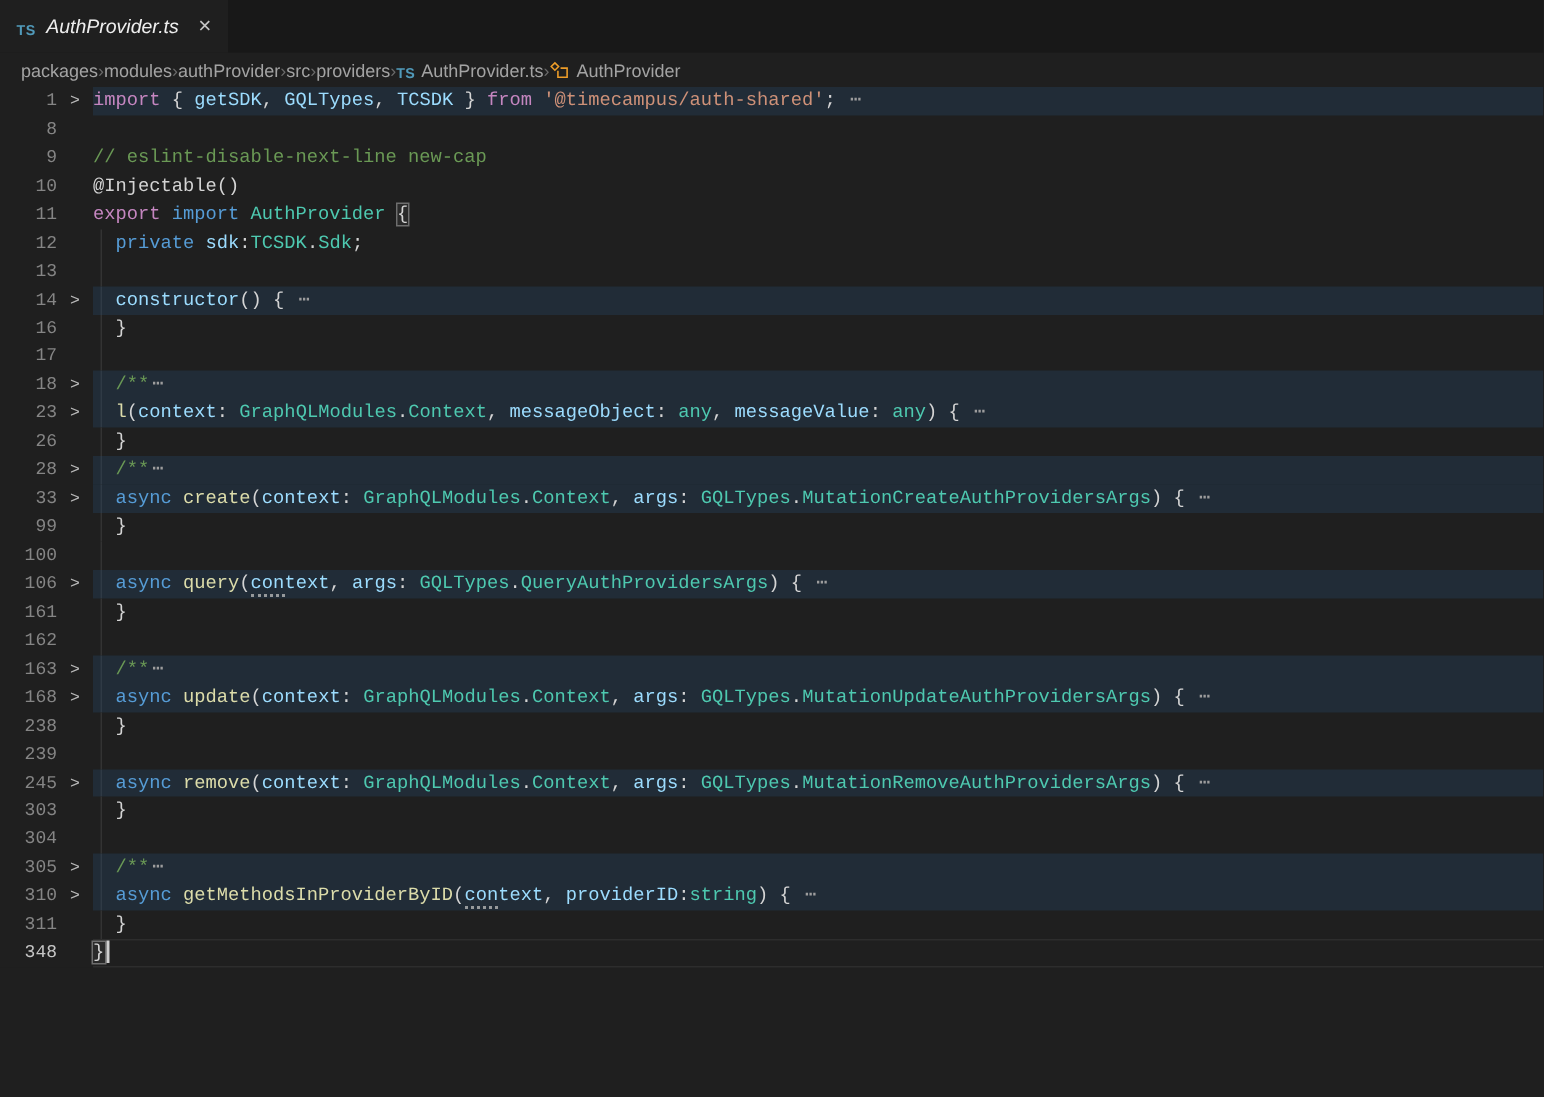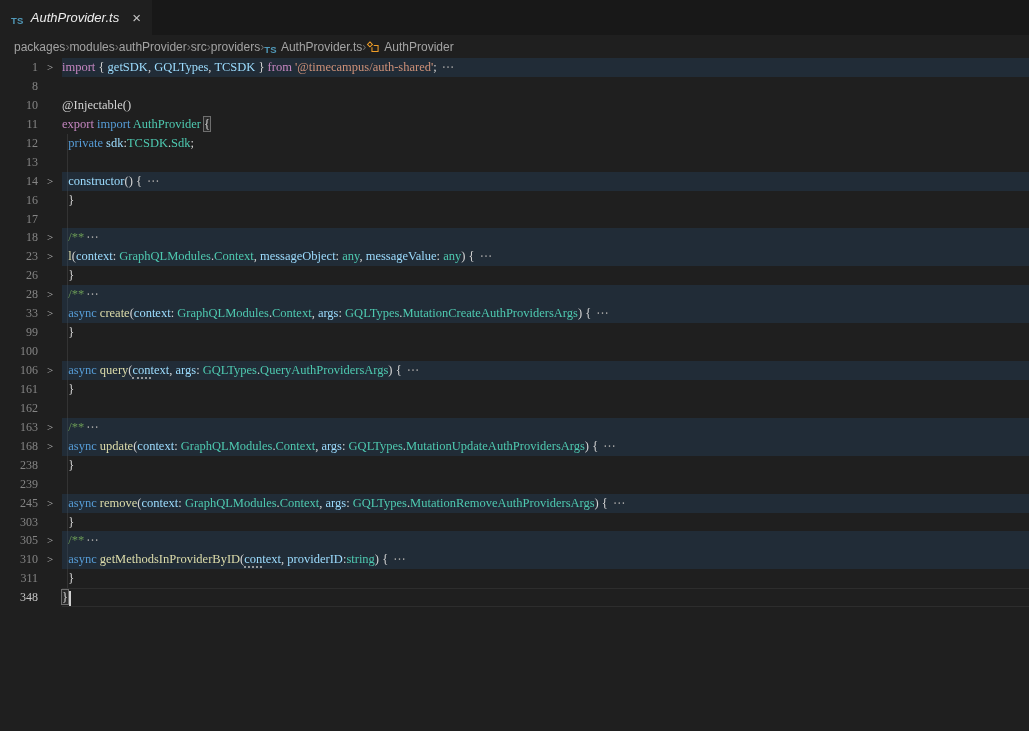--- a/index.html
+++ b/index.html
@@ -14,21 +14,21 @@
   .tab-rest{flex:1;background:#181818;}
   
   .breadcrumbs{height:23px;background:#1f1f1f;display:flex;align-items:center;
     padding-left:14px;font-size:12px;color:#a3a3a3;}
   .bc-item{display:flex;align-items:center;gap:4px;cursor:pointer;}
   .bc-sep{color:#6a6a6a;font-size:12px;}
   .bc-class-icon{display:inline-block;width:14px;height:14px;}
   
   .editor{position:relative;background:#1f1f1f;}
   .row{height:18.95px;line-height:18.95px;position:relative;white-space:pre;
-    font-family:Liberation Serif, serif;font-size:12.5px;}
+    font-family:Liberation Mono, monospace;font-size:12.5px;}
   .row>span{position:relative;z-index:1;}
   .num{display:inline-block;width:38px;text-align:right;color:#858585;font-size:12px;}
   .row.active .num{color:#c6c6c6;}
   .chev{display:inline-block;width:24px;text-align:center;color:#b8b8b8;
     font-size:11px;cursor:pointer;}
   .row.g::before{content:"";position:absolute;left:67px;top:0;bottom:0;
     border-left:1px solid #333333;z-index:0;}
   .row.hl::after{content:"";position:absolute;left:62px;right:0;top:0;bottom:0;
     background:rgba(38,79,120,0.28);z-index:0;pointer-events:none;}
   .row.active::after{content:"";position:absolute;left:62px;right:0;top:0;bottom:0;
@@ -89,20 +89,21 @@
           <path d="M8.8 6.2h5v7h-7v-5" stroke="#EE9D28" stroke-width="1.2"></path>
         </svg>
       </span>
       <span>AuthProvider</span>
     </span>
   </div>
 
 <div class="editor" id="editor">
     <div class="row hl"><span class="num">1</span><span class="chev">&gt;</span><span class="tk-k2">import</span><span class="tk-p"> { </span><span class="tk-v">getSDK</span><span class="tk-p">, </span><span class="tk-v">GQLTypes</span><span class="tk-p">, </span><span class="tk-v">TCSDK</span><span class="tk-p"> } </span><span class="tk-k2">from</span><span class="tk-p"> </span><span class="tk-s">'@timecampus/auth-shared'</span><span class="tk-p">; </span><span class="tk-e">⋯</span></div>
     <div class="row"><span class="num">8</span><span class="chev"></span></div>
+    <div class="row"><span class="num">9</span><span class="chev"></span><span class="tk-c">// eslint-disable-next-line new-cap</span></div>
     <div class="row"><span class="num">10</span><span class="chev"></span><span class="tk-p">@Injectable()</span></div>
     <div class="row"><span class="num">11</span><span class="chev"></span><span class="tk-k2">export</span><span class="tk-p"> </span><span class="tk-k1">import</span><span class="tk-p"> </span><span class="tk-ty">AuthProvider</span><span class="tk-p"> </span><span class="tk-bm">{</span></div>
     <div class="row g"><span class="num">12</span><span class="chev"></span><span class="tk-p">  </span><span class="tk-k1">private</span><span class="tk-p"> </span><span class="tk-v">sdk</span><span class="tk-p">:</span><span class="tk-ty">TCSDK</span><span class="tk-p">.</span><span class="tk-ty">Sdk</span><span class="tk-p">;</span></div>
     <div class="row g"><span class="num">13</span><span class="chev"></span></div>
     <div class="row hl g"><span class="num">14</span><span class="chev">&gt;</span><span class="tk-p">  </span><span class="tk-v">constructor</span><span class="tk-p">() { </span><span class="tk-e">⋯</span></div>
     <div class="row g"><span class="num">16</span><span class="chev"></span><span class="tk-p">  }</span></div>
     <div class="row g"><span class="num">17</span><span class="chev"></span></div>
     <div class="row hl g"><span class="num">18</span><span class="chev">&gt;</span><span class="tk-p">  </span><span class="tk-c">/**</span><span class="tk-e">⋯</span></div>
     <div class="row hl g"><span class="num">23</span><span class="chev">&gt;</span><span class="tk-p">  </span><span class="tk-f">l</span><span class="tk-p">(</span><span class="tk-v">context</span><span class="tk-p">: </span><span class="tk-ty">GraphQLModules</span><span class="tk-p">.</span><span class="tk-ty">Context</span><span class="tk-p">, </span><span class="tk-v">messageObject</span><span class="tk-p">: </span><span class="tk-ty">any</span><span class="tk-p">, </span><span class="tk-v">messageValue</span><span class="tk-p">: </span><span class="tk-ty">any</span><span class="tk-p">) { </span><span class="tk-e">⋯</span></div>
     <div class="row g"><span class="num">26</span><span class="chev"></span><span class="tk-p">  }</span></div>
@@ -112,17 +113,18 @@
     <div class="row g"><span class="num">100</span><span class="chev"></span></div>
     <div class="row hl g"><span class="num">106</span><span class="chev">&gt;</span><span class="tk-p">  </span><span class="tk-k1">async</span><span class="tk-p"> </span><span class="tk-f">query</span><span class="tk-p">(</span><span class="tk-vh">con</span><span class="tk-v">text</span><span class="tk-p">, </span><span class="tk-v">args</span><span class="tk-p">: </span><span class="tk-ty">GQLTypes</span><span class="tk-p">.</span><span class="tk-ty">QueryAuthProvidersArgs</span><span class="tk-p">) { </span><span class="tk-e">⋯</span></div>
     <div class="row g"><span class="num">161</span><span class="chev"></span><span class="tk-p">  }</span></div>
     <div class="row g"><span class="num">162</span><span class="chev"></span></div>
     <div class="row hl g"><span class="num">163</span><span class="chev">&gt;</span><span class="tk-p">  </span><span class="tk-c">/**</span><span class="tk-e">⋯</span></div>
     <div class="row hl g"><span class="num">168</span><span class="chev">&gt;</span><span class="tk-p">  </span><span class="tk-k1">async</span><span class="tk-p"> </span><span class="tk-f">update</span><span class="tk-p">(</span><span class="tk-v">context</span><span class="tk-p">: </span><span class="tk-ty">GraphQLModules</span><span class="tk-p">.</span><span class="tk-ty">Context</span><span class="tk-p">, </span><span class="tk-v">args</span><span class="tk-p">: </span><span class="tk-ty">GQLTypes</span><span class="tk-p">.</span><span class="tk-ty">MutationUpdateAuthProvidersArgs</span><span class="tk-p">) { </span><span class="tk-e">⋯</span></div>
     <div class="row g"><span class="num">238</span><span class="chev"></span><span class="tk-p">  }</span></div>
     <div class="row g"><span class="num">239</span><span class="chev"></span></div>
     <div class="row hl g"><span class="num">245</span><span class="chev">&gt;</span><span class="tk-p">  </span><span class="tk-k1">async</span><span class="tk-p"> </span><span class="tk-f">remove</span><span class="tk-p">(</span><span class="tk-v">context</span><span class="tk-p">: </span><span class="tk-ty">GraphQLModules</span><span class="tk-p">.</span><span class="tk-ty">Context</span><span class="tk-p">, </span><span class="tk-v">args</span><span class="tk-p">: </span><span class="tk-ty">GQLTypes</span><span class="tk-p">.</span><span class="tk-ty">MutationRemoveAuthProvidersArgs</span><span class="tk-p">) { </span><span class="tk-e">⋯</span></div>
     <div class="row g"><span class="num">303</span><span class="chev"></span><span class="tk-p">  }</span></div>
+    <div class="row g"><span class="num">304</span><span class="chev"></span></div>
     <div class="row hl g"><span class="num">305</span><span class="chev">&gt;</span><span class="tk-p">  </span><span class="tk-c">/**</span><span class="tk-e">⋯</span></div>
     <div class="row hl g"><span class="num">310</span><span class="chev">&gt;</span><span class="tk-p">  </span><span class="tk-k1">async</span><span class="tk-p"> </span><span class="tk-f">getMethodsInProviderByID</span><span class="tk-p">(</span><span class="tk-vh">con</span><span class="tk-v">text</span><span class="tk-p">, </span><span class="tk-v">providerID</span><span class="tk-p">:</span><span class="tk-ty">string</span><span class="tk-p">) { </span><span class="tk-e">⋯</span></div>
     <div class="row g"><span class="num">311</span><span class="chev"></span><span class="tk-p">  }</span></div>
     <div class="row active"><span class="num">348</span><span class="chev"></span><span class="tk-bm">}</span><span class="tk-cur"></span></div>
   </div>
 
 </body></html>

